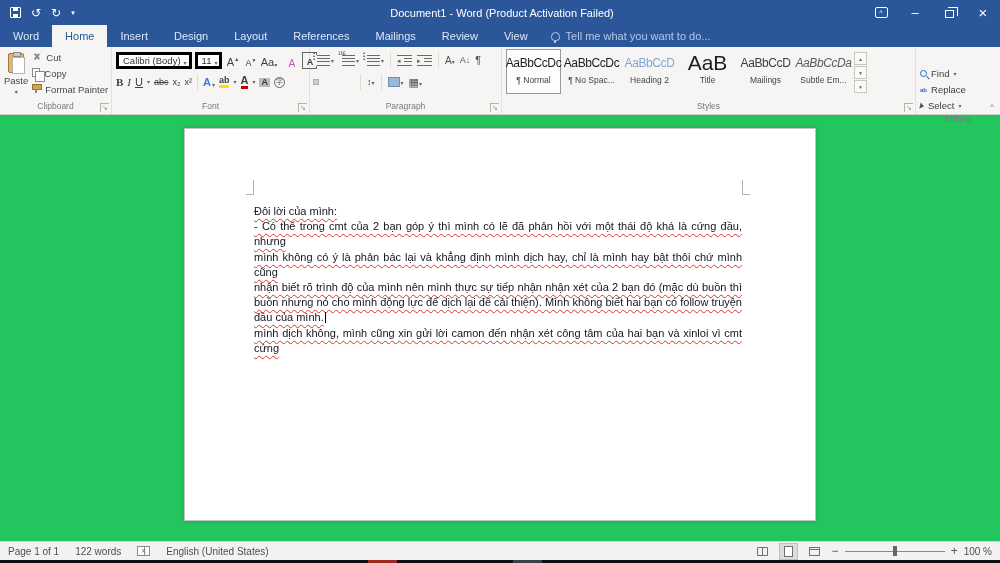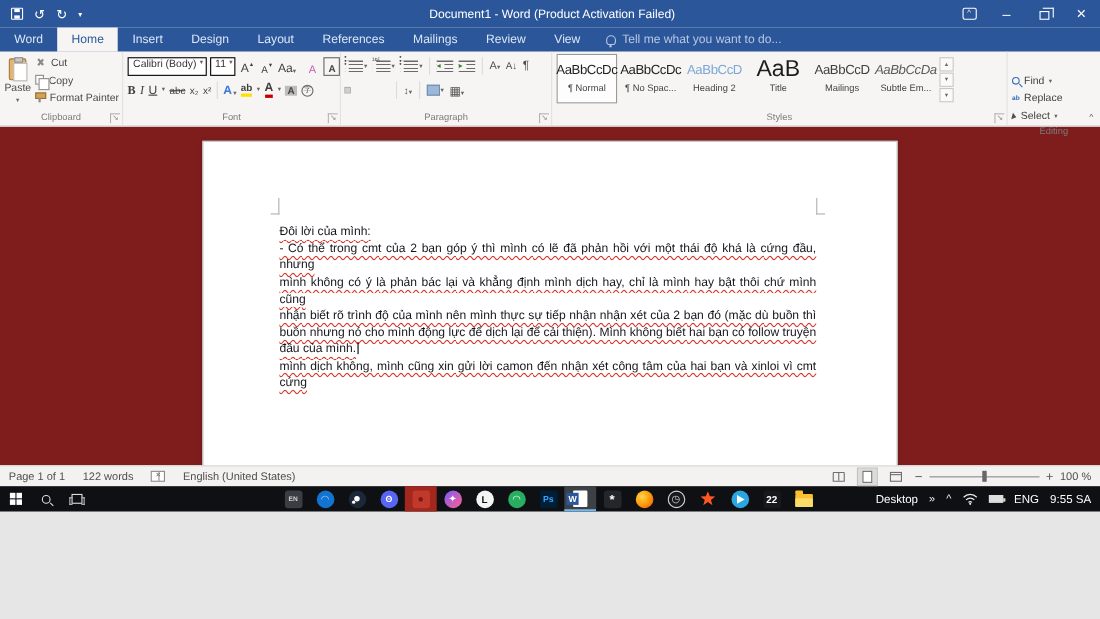--- a/index.html
+++ b/index.html
@@ -59,21 +59,21 @@
   .scissors:before { transform:rotate(40deg); }
   .scissors:after { transform:rotate(-40deg); }
   .copy-ic { width:8px; height:9px; border:1px solid #8a8a8a; background:#fff; position:relative; }
   .copy-ic:before { content:""; position:absolute; left:2px; top:2px; width:8px; height:9px; border:1px solid #8a8a8a; background:#fff; }
   .brush-ic { width:9px; height:9px; position:relative; }
   .brush-ic:before { content:""; position:absolute; left:0; top:0; width:8px; height:4px; background:#d4a253; border:1px solid #96713a; }
   .brush-ic:after { content:""; position:absolute; left:3px; top:5px; width:2px; height:4px; background:#8a8a8a; }
 
   
   .font-row1 { display:flex; align-items:center; gap:3px; height:20px; }
-  .combo { background:#fff; border:1px solid #000000; height:17px; display:flex; align-items:flex-start; font-size:9.5px; color:#333; padding:0 2px 0 4px; gap:3px; }
+  .combo { background:#fff; border:3px solid #000000; height:17px; display:flex; align-items:flex-end; font-size:9.5px; color:#333; padding:0 2px 0 4px; gap:3px; }
   .combo .car { font-size:6px; color:#666; }
   .fbtn { height:17px; min-width:15px; display:flex; align-items:flex-end; justify-content:center; font-size:11px; color:#3f3f3f; padding:0 1px; line-height:1.1; }
   .font-row2 { display:flex; align-items:center; gap:4px; height:20px; margin-top:2px; }
   .fmt { font-size:11px; color:#3f3f3f; display:flex; align-items:flex-end; line-height:1; }
   .fmt .car { font-size:6px; color:#666; margin-left:1px; }
   .serif-b { font-family:"Liberation Serif",serif; font-weight:bold; }
   .serif-i { font-family:"Liberation Serif",serif; font-style:italic; }
   .u-line { text-decoration:underline; }
   .strike { text-decoration:line-through; font-size:9px; }
   .fx-a { color:#3a7ad9; font-weight:bold; }
@@ -118,21 +118,21 @@
   
   .edit-body { display:flex; flex-direction:column; gap:1px; padding-top:19px; }
   .edit-row { display:flex; align-items:center; gap:4px; height:15px; font-size:9.5px; color:#404040; white-space:nowrap; }
   .lens { width:7px; height:7px; border:1.2px solid #2b6cb8; border-radius:50%; position:relative; }
   .lens:after { content:""; position:absolute; right:-3px; bottom:-2px; width:3.5px; height:1.2px; background:#2b6cb8; transform:rotate(45deg); }
   .rep-ic { font-size:6px; color:#2b6cb8; font-weight:bold; line-height:1; }
   .sel-ic { width:0; height:0; border-left:4px solid #4f4f4f; border-top:3px solid transparent; border-bottom:3px solid transparent; transform:rotate(15deg); }
   .collapse-ribbon { position:absolute; right:6px; bottom:3px; font-size:8px; color:#666; }
 
   
-  .docarea { height:308px; background:#7f1d1d; overflow:hidden; }
+  .docarea { height:426px; background:#22c55e; overflow:hidden; }
   .page { width:632px; height:393px; margin:13px auto 0; background:#fff; border:1px solid #c3c3c3; box-shadow:0 0 4px rgba(0,0,0,.18); position:relative; padding:75px 73px 0 69px; }
   .cropmark { position:absolute; width:8px; height:15px; }
   .crop-tl { left:61px; top:51px; border-right:1px solid #b0b0b0; border-bottom:1px solid #b0b0b0; }
   .crop-tr { right:65px; top:51px; border-left:1px solid #b0b0b0; border-bottom:1px solid #b0b0b0; }
   .doc-text { font-size:11px; line-height:15.2px; color:#15151d; }
   .dline { text-align:justify; }
   .dline.first,.dline.last { text-align:left; }
   .dline.mid { text-align-last:justify; }
   .spell { text-decoration-line:underline; text-decoration-style:wavy; text-decoration-color:#d5392b; text-decoration-thickness:1px; text-underline-offset:2.5px; }
   .caret-cursor { display:inline-block; width:1px; height:11px; background:#000; margin-left:1px; vertical-align:-2px; }

